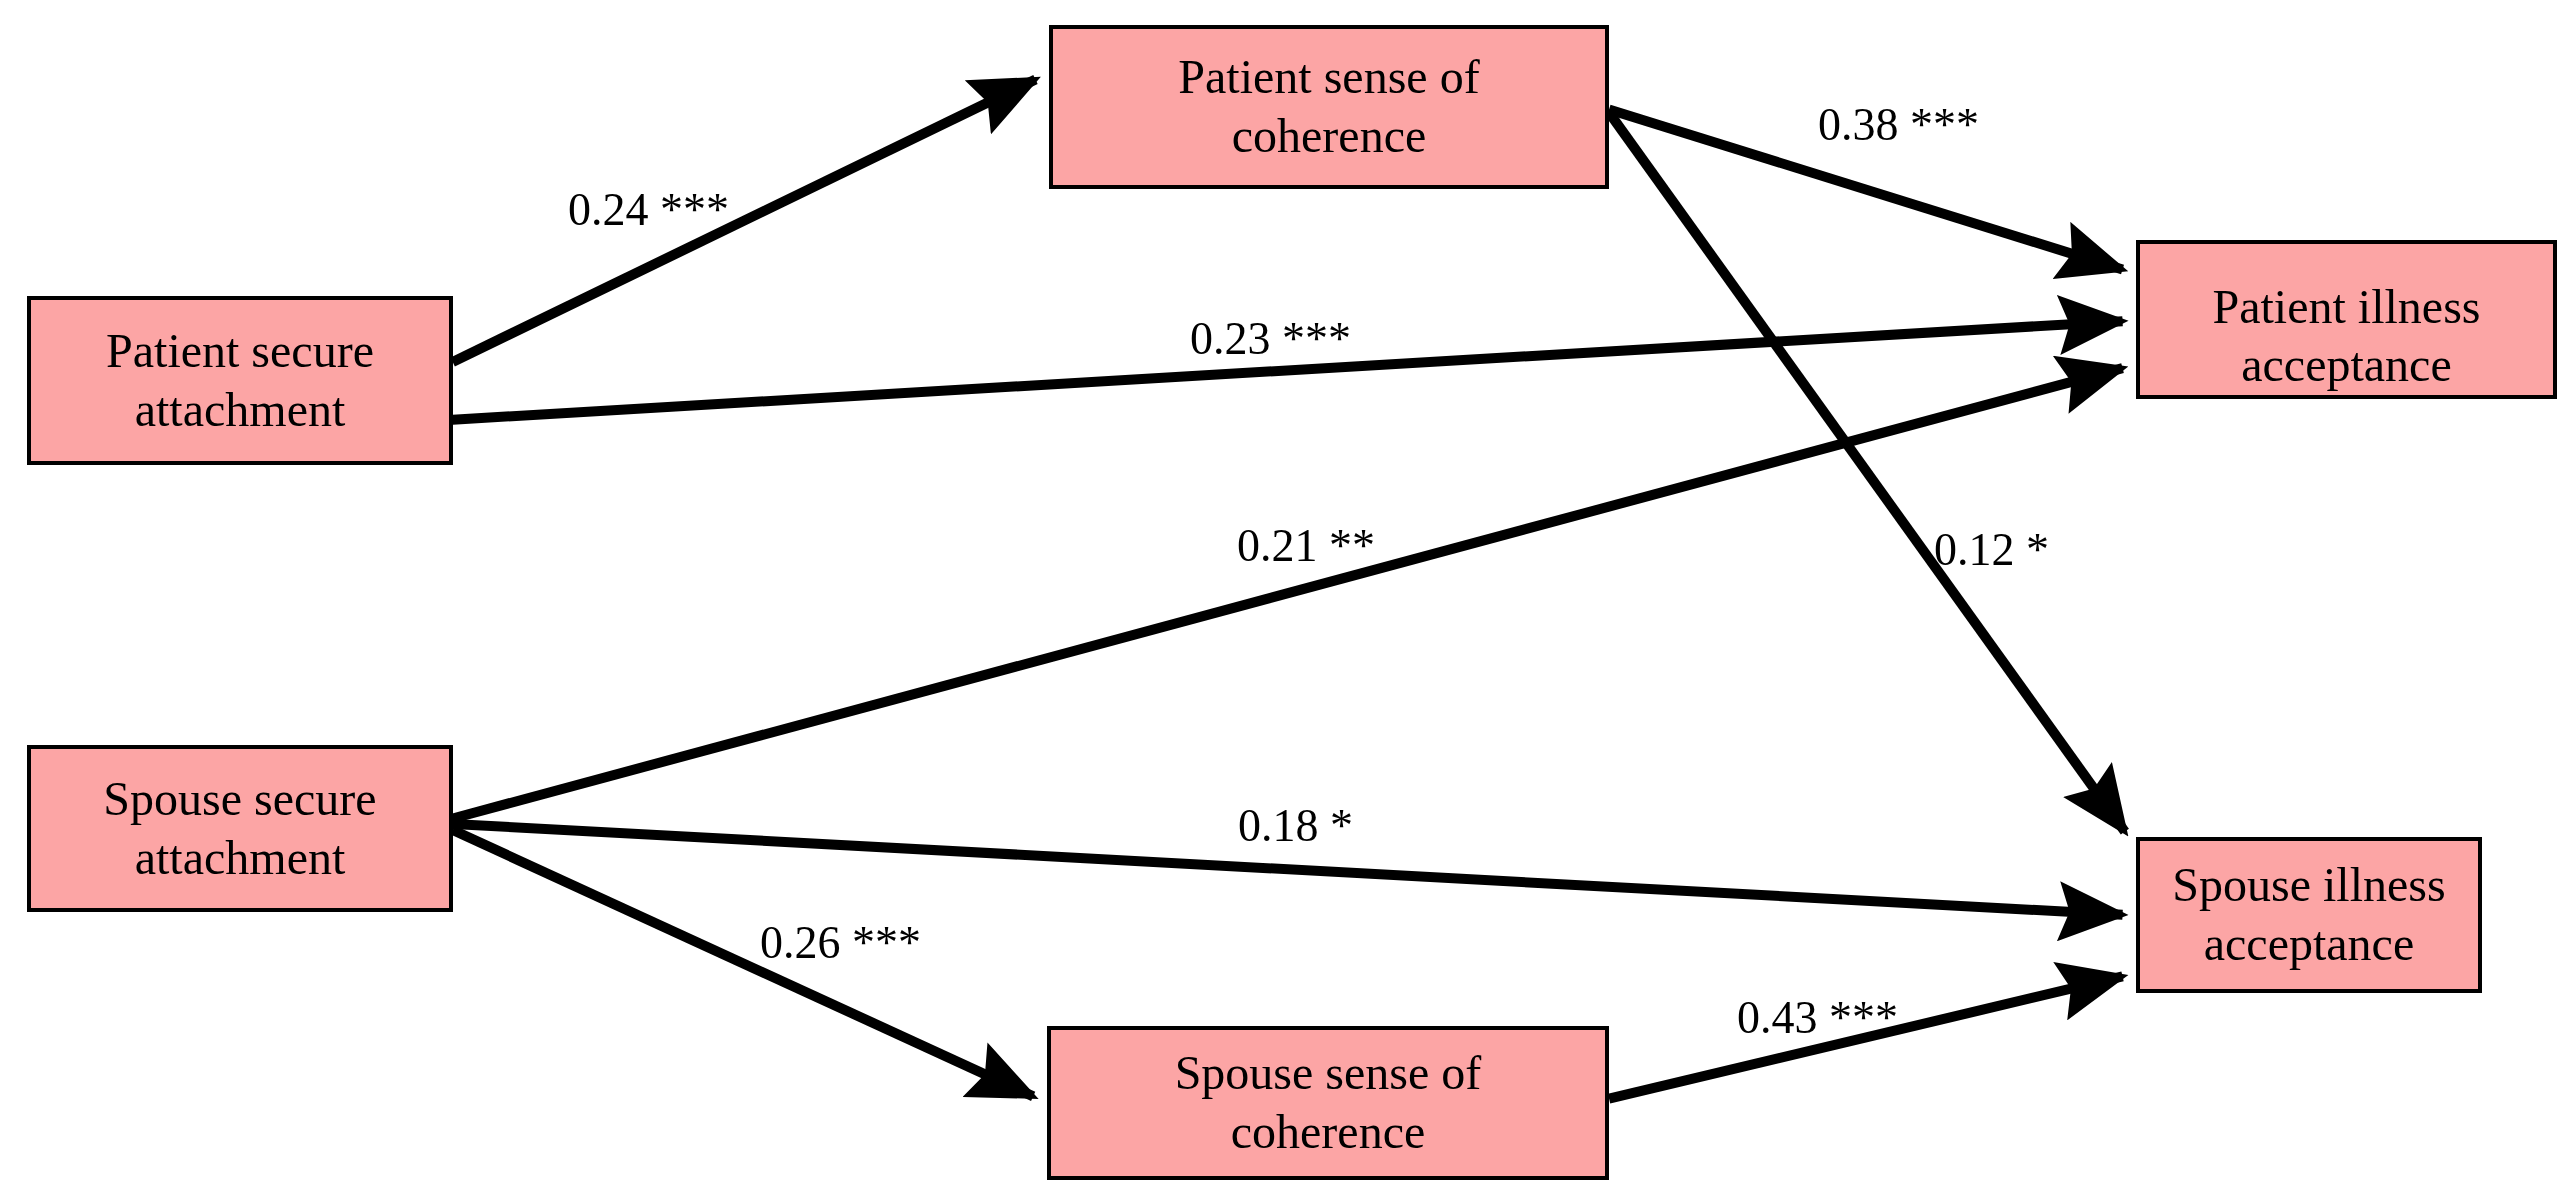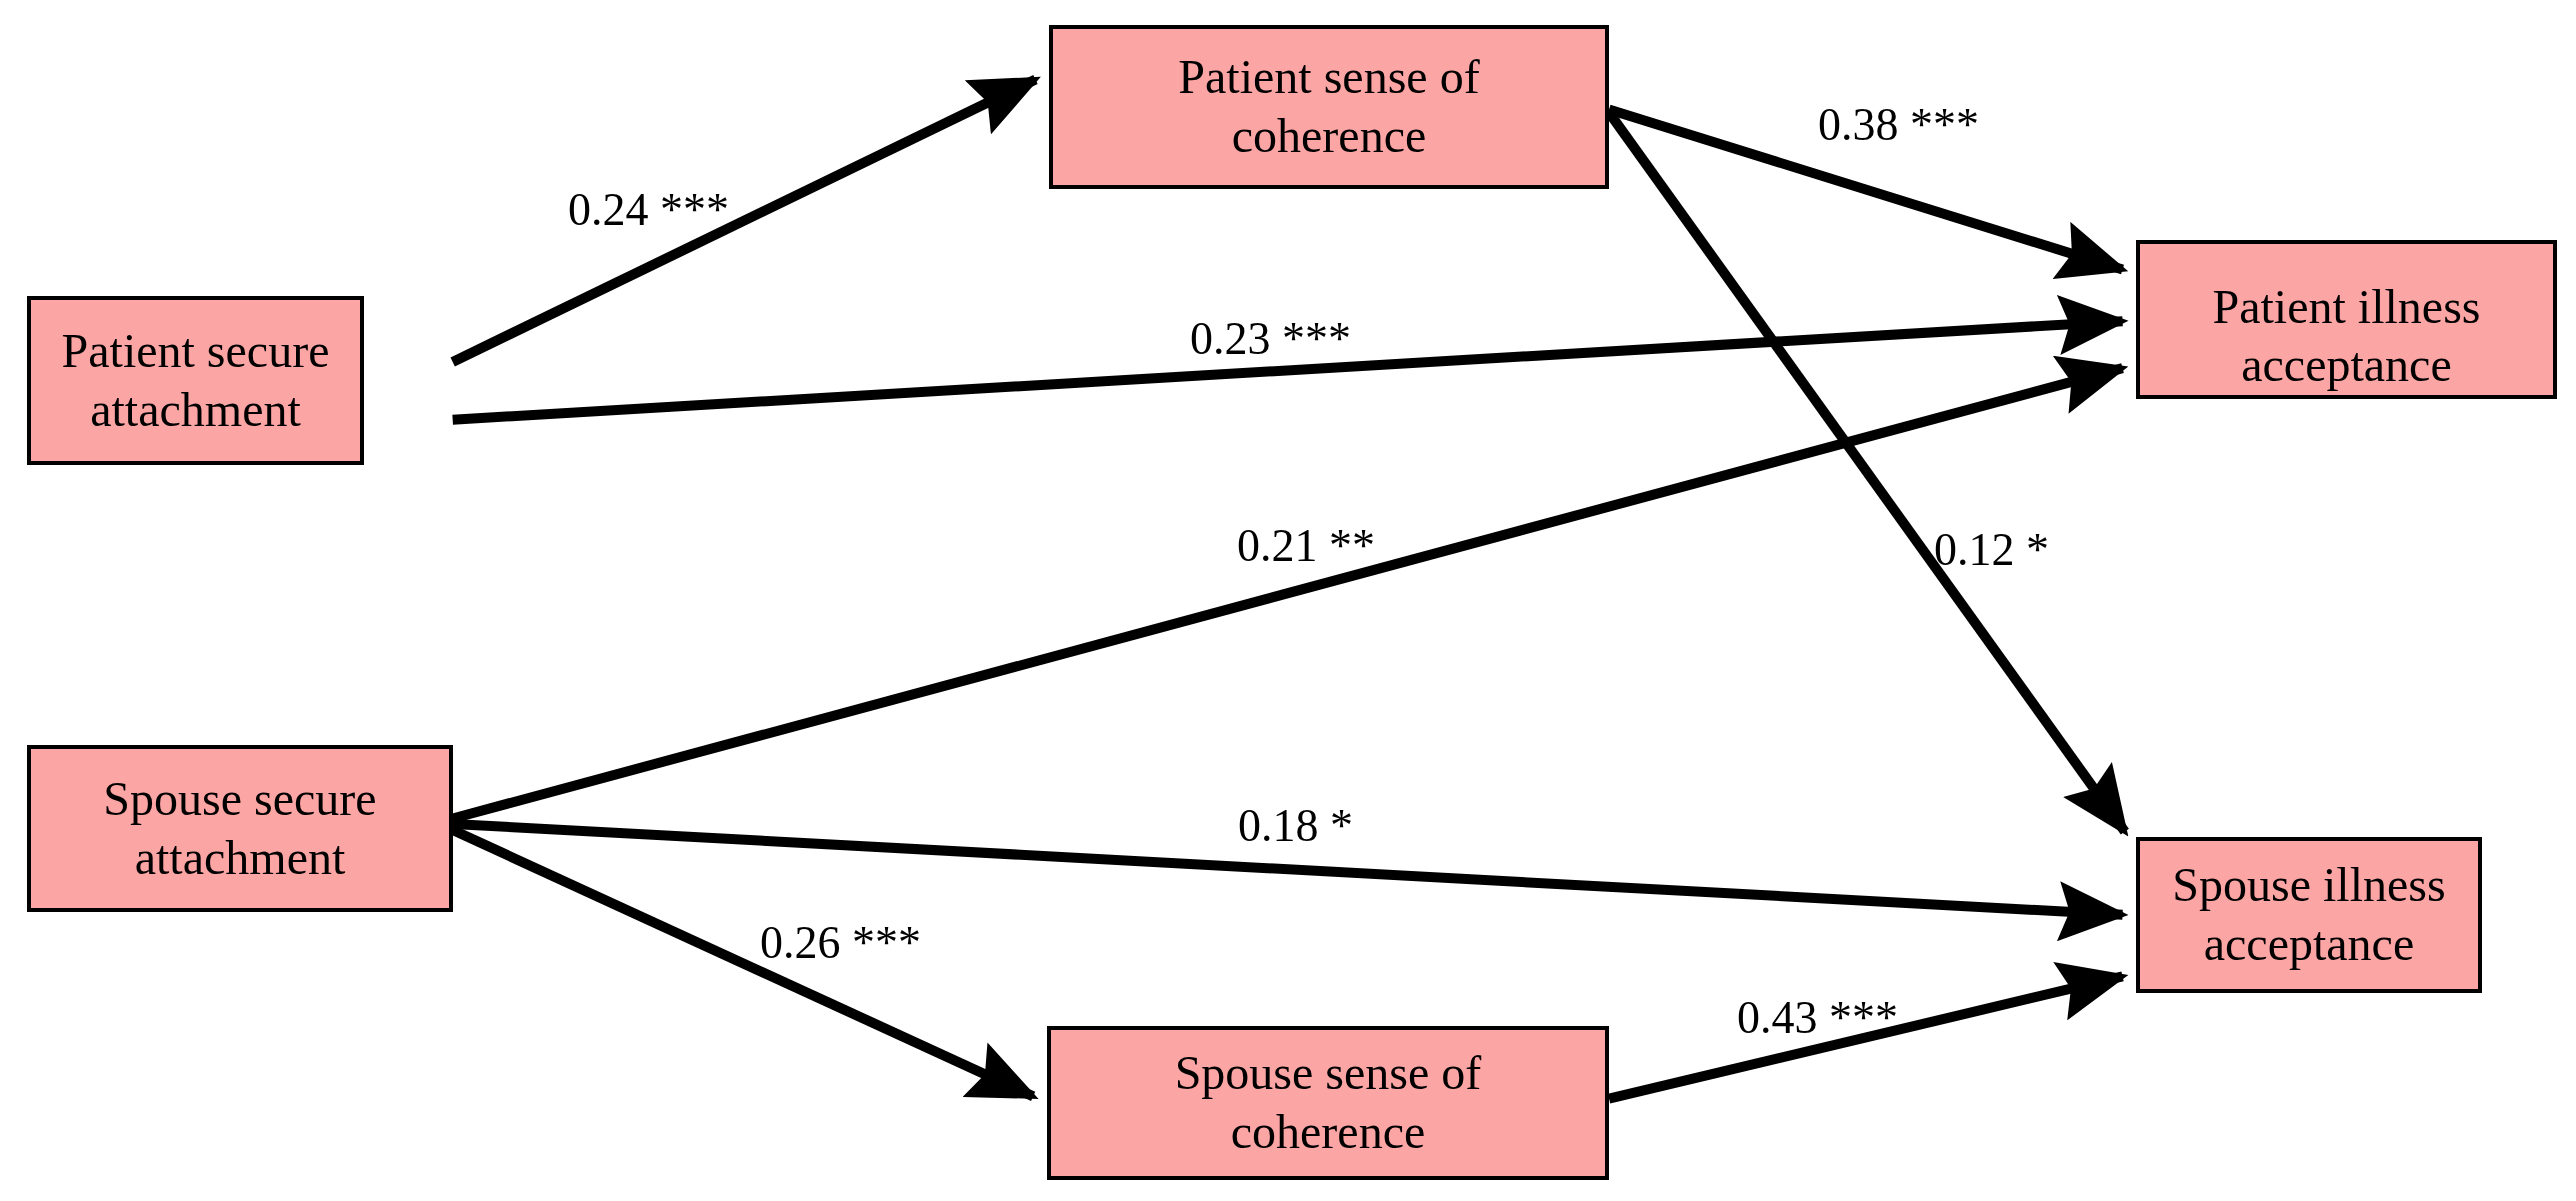--- a/index.html
+++ b/index.html
@@ -44,21 +44,21 @@
   .edge-label {
     position: absolute;
     font-family: "Liberation Serif", "DejaVu Serif", serif;
     font-size: 46px;
     line-height: 1;
     color: #000000;
     white-space: nowrap;
     z-index: 6;
   }
   
-  #node-patient-secure-attachment { left: 27px;   top: 296px;  width: 337px; height: 169px; }
+  #node-patient-secure-attachment { left: 27px;   top: 296px;  width: 426px; height: 169px; }
   #node-patient-sense-of-coherence { left: 1049px; top: 25px;   width: 560px; height: 164px; }
   #node-patient-illness-acceptance { left: 2136px; top: 240px;  width: 421px; height: 159px; align-items: flex-end; }
   #node-spouse-secure-attachment  { left: 27px;   top: 745px;  width: 426px; height: 167px; }
   #node-spouse-sense-of-coherence { left: 1047px; top: 1026px; width: 562px; height: 154px; }
   #node-spouse-illness-acceptance { left: 2136px; top: 837px; width: 346px; height: 156px; }
 </style>
 </head>
 <body>
 
 <div id="diagram-root">

